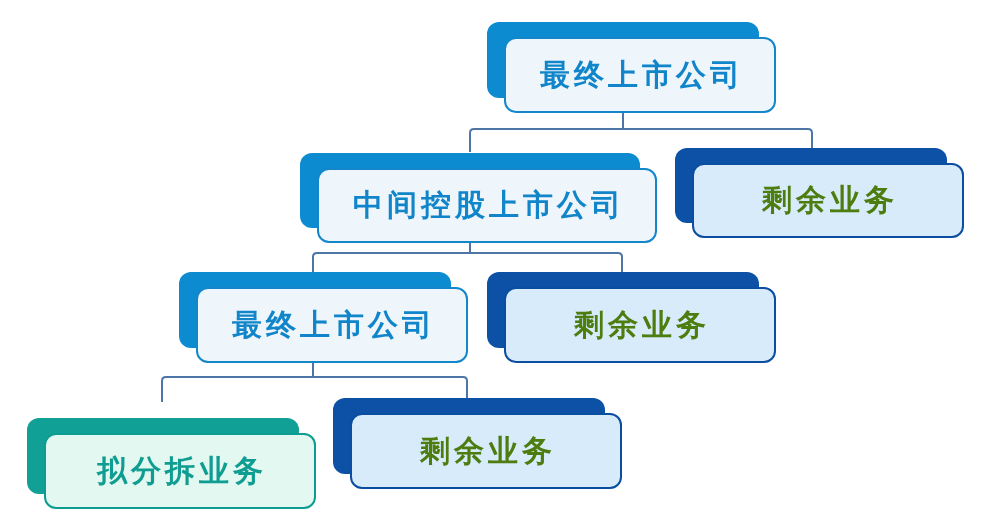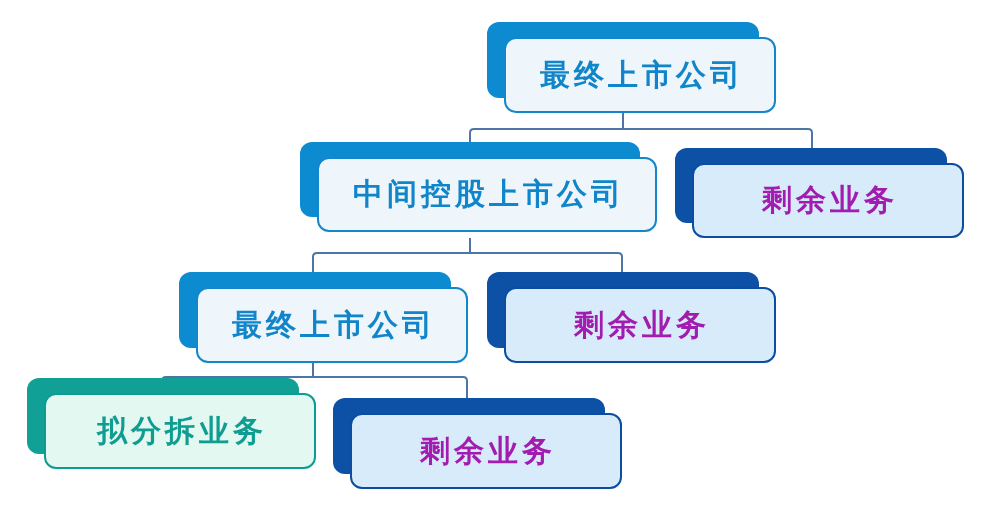--- a/index.html
+++ b/index.html
@@ -27,30 +27,30 @@
     display:flex;align-items:center;justify-content:center;
     font-weight:bold;
     font-size:30px;
     letter-spacing:4px;
     padding-left:4px; 
   }
   
   .blue .shadow{background:#0d8bd1;}
   .blue .front{border-color:#1487ca;background:#eef6fc;color:#1185c9;}
   .navy .shadow{background:#0c51a6;}
-  .navy .front{border-color:#0b4da1;background:#d7ebfa;color:#a21caf;font-family:Liberation Serif, serif;}
+  .navy .front{border-color:#0b4da1;background:#d7ebfa;color:#4d7c0f;font-family:Liberation Serif, serif;}
   .teal .shadow{background:#10a096;}
   .teal .front{border-color:#0d9c91;background:#e3f8f1;color:#0f9d92;}
   
   #n-ultimate    {left:504px;top:37px; width:272px;height:76px;}
-  #n-intermediate{left:317px;top:157px;width:340px;height:75px;}
+  #n-intermediate{left:317px;top:168px;width:340px;height:75px;}
   #n-remaining-l2{left:692px;top:163px;width:272px;height:75px;}
   #n-bottom      {left:196px;top:287px;width:272px;height:76px;}
   #n-remaining-l3{left:504px;top:287px;width:272px;height:76px;}
-  #n-spinoff     {left:44px; top:393px;width:272px;height:76px;}
+  #n-spinoff     {left:44px; top:433px;width:272px;height:76px;}
   #n-remaining-l4{left:350px;top:413px;width:272px;height:76px;}
 </style>
 </head>
 <body>
 
 <div class="canvas">
 
   <svg class="connectors" width="994" height="513" viewBox="0 0 994 513" fill="none" stroke="#4d76a6" stroke-width="2">
 
     <path d="M623 113 V129 M470 152 V133 Q470 129 474 129 H808 Q812 129 812 133 V152"></path>

